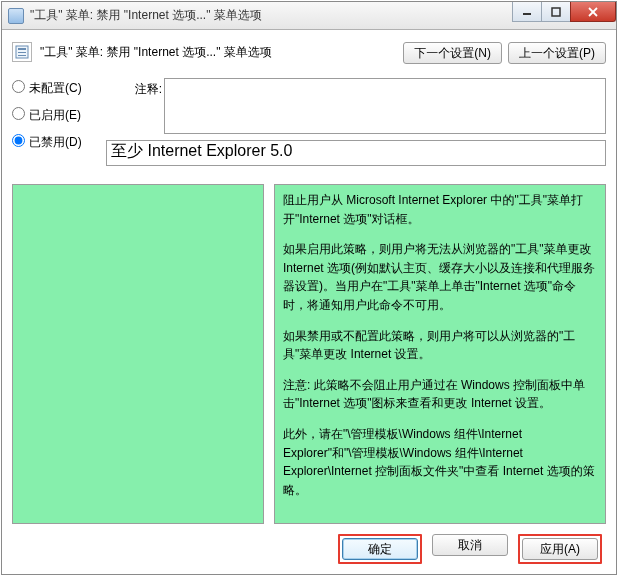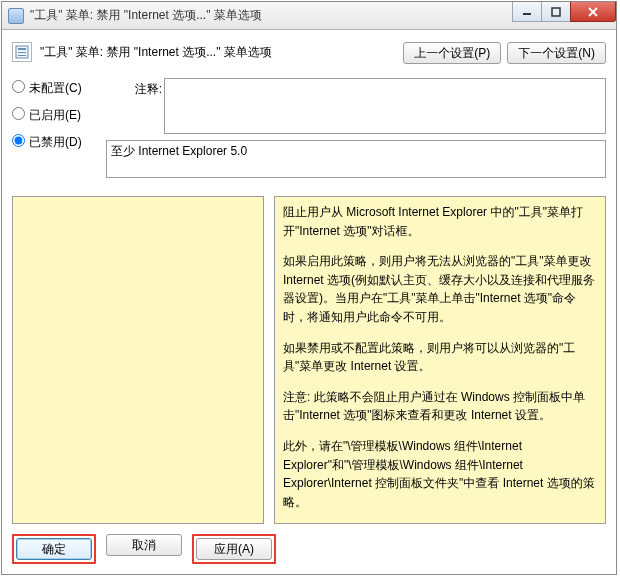--- a/index.html
+++ b/index.html
@@ -75,38 +75,38 @@
   .radio-item { display:flex; align-items:flex-start; gap:4px; white-space:nowrap; }
   .radio-item input { margin:0; }
   .kv-col { flex:1; display:flex; flex-direction:column; gap:6px; }
   .kv-row { display:flex; align-items:flex-start; gap:2px; }
   .kv-label { width:56px; text-align:right; padding-top:3px; }
   .comment-box {
     flex:1; height:56px; border:1px solid #9c9c9c; background:#fff; resize:none;
     font-family:inherit; font-size:12px; padding:2px 4px;
   }
   .platform-box {
-    flex:1; height:38px; border:1px solid #9c9c9c; background:#fff;
-    font-family:inherit; font-size:12px; padding:2px 4px; line-height:16px;
+    flex:1; height:26px; border:1px solid #9c9c9c; background:#fff;
+    font-family:inherit; font-size:16px; padding:2px 4px; line-height:16px;
   }
 
   .section-labels { display:flex; margin-top:14px; }
   .section-labels .left { width:258px; }
   .section-labels .right { flex:1; }
 
   .panels { display:flex; gap:10px; margin-top:4px; flex:1; min-height:0; }
   .panel {
-    border:1px solid #9c9c9c; background:#fef9c3; overflow:auto;
+    border:1px solid #9c9c9c; background:#86efac; overflow:auto;
     padding:6px 8px; line-height:1.55;
   }
   .panel.left { width:252px; }
   .panel.right { flex:1; }
   .panel.right p { margin:0 0 12px 0; }
 
-  .footer { display:flex; gap:10px; padding:10px 4px 0 0; }
+  .footer { display:flex; justify-content:flex-end; gap:10px; padding:10px 4px 0 0; }
   .highlight-frame {
     border:2px solid #e53a2e; padding:2px; border-radius:1px;
   }
   .footer .std-button { min-width:76px; }
   .ok-btn {
     border:1px solid #3c7fb1;
     box-shadow: inset 0 0 0 1px #a6d0ec;
     background: linear-gradient(#f4fbff,#dceefb);
   }
 </style>
@@ -146,22 +146,22 @@
           <svg width="14" height="14">
               <rect x="1" y="1" width="12" height="12" fill="#eef5fb" stroke="#6a8db3"></rect>
               <rect x="3" y="3" width="8" height="2" fill="#6a8db3"></rect>
               <rect x="3" y="7" width="8" height="1" fill="#6a8db3"></rect>
               <rect x="3" y="10" width="8" height="1" fill="#6a8db3"></rect>
             </svg>
         </span>
         <span>"工具" 菜单: 禁用 "Internet 选项..." 菜单选项</span>
       </div>
       <div class="header-buttons">
+        <button class="std-button">下一个设置(N)</button>
         <button class="std-button">上一个设置(P)</button>
-        <button class="std-button">下一个设置(N)</button>
       </div>
     </div>
 
     <div class="config-row">
       <div class="radio-col">
         <label class="radio-item">
           <input type="radio" name="state" style="">
           <span>未配置(C)</span>
         </label>
         <label class="radio-item">

